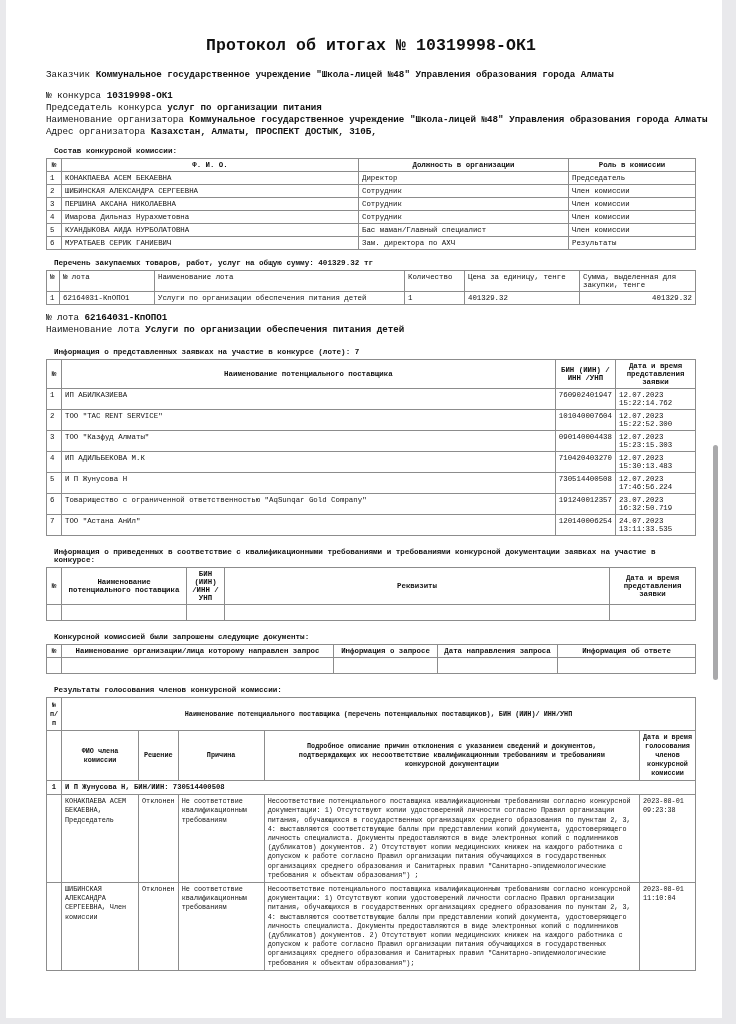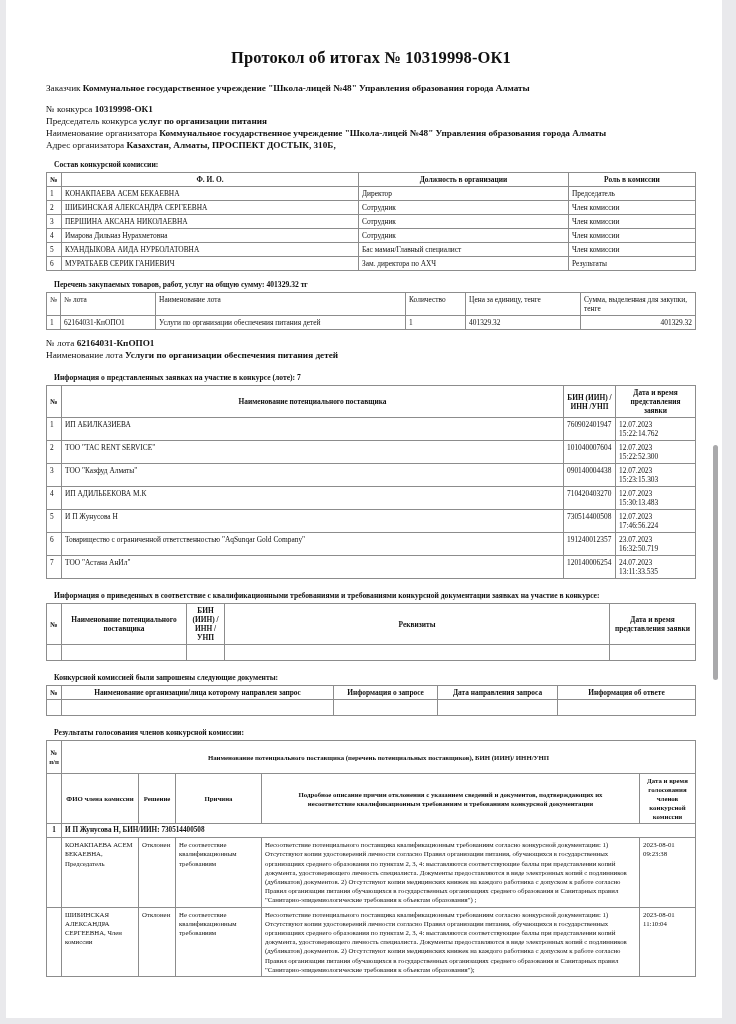--- a/index.html
+++ b/index.html
@@ -10,21 +10,21 @@
     color:#111;
   }
   .page {
     position:absolute; left:6px; top:0; width:716px; height:1018px;
     background:#fff; overflow:hidden;
   }
   .scrollbar {
     position:absolute; right:4px; top:445px; width:5px; height:235px;
     background:#a9a9ab; border-radius:3px;
   }
-  .content { position:absolute; left:40px; top:48px; width:650px; }
+  .content { position:absolute; left:40px; top:36px; width:650px;font-family:Liberation Mono, monospace; }
   h1 {
     text-align:center; font-size:16.5px; margin:0 0 14px 0; font-weight:bold;
     letter-spacing:0.1px;
   }
   .line { font-size:9.2px; line-height:12px; white-space:nowrap; }
   .line b { font-weight:bold;margin-top:22px; }
   .gap { height:9px; }
   .sec-title { font-size:7.6px; font-weight:bold; margin:9px 0 3px 0;padding-left:8px; }
   table { border-collapse:collapse; width:100%; font-size:7.4px; }
   td, th { border:1px solid #8c8c8c; padding:2px 3px; vertical-align:top; }

